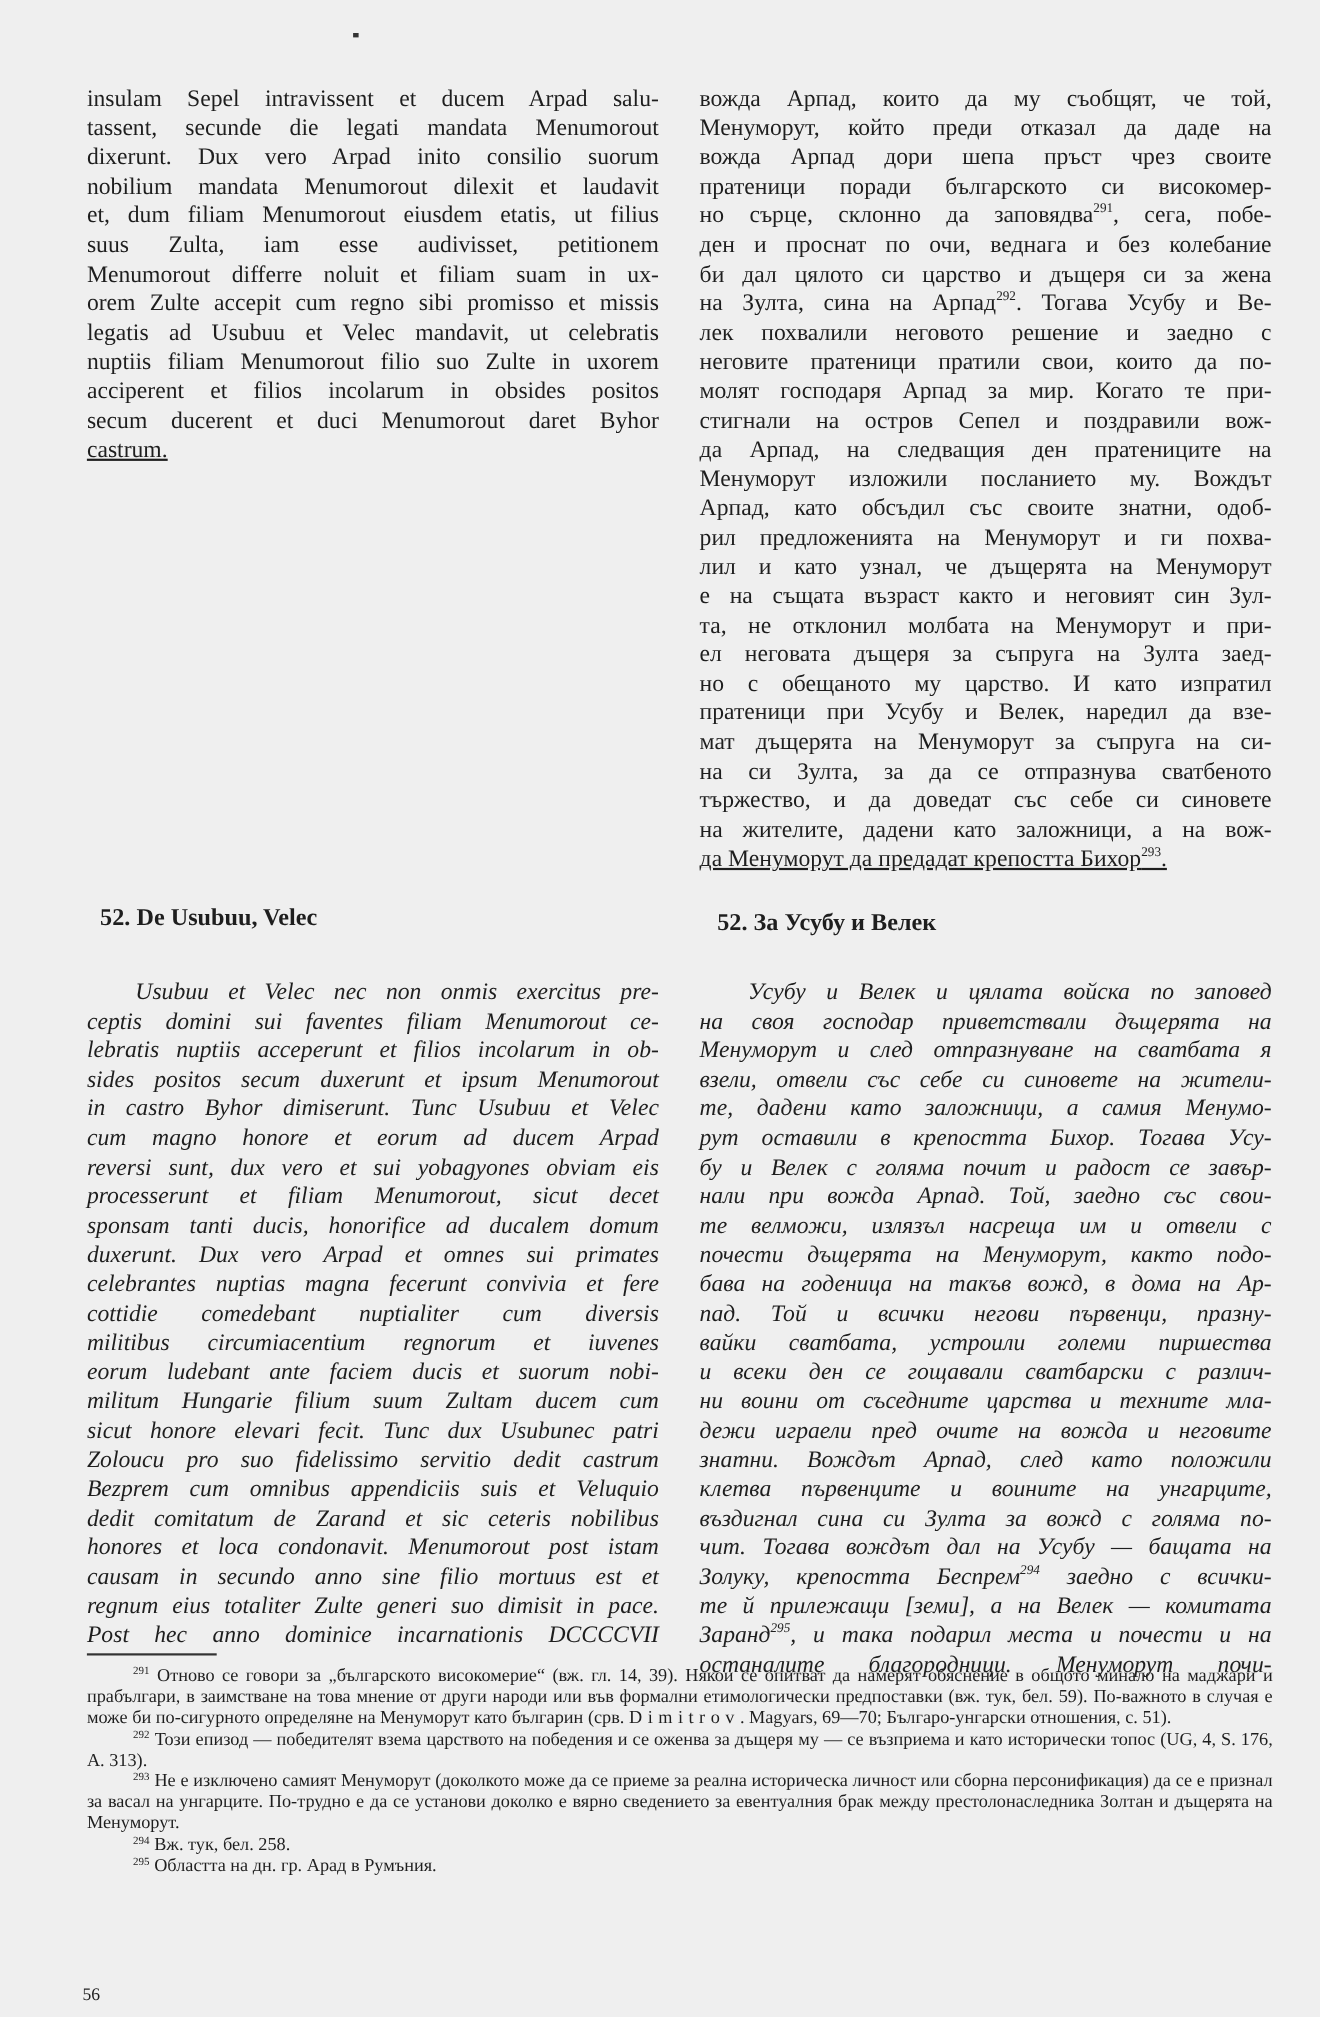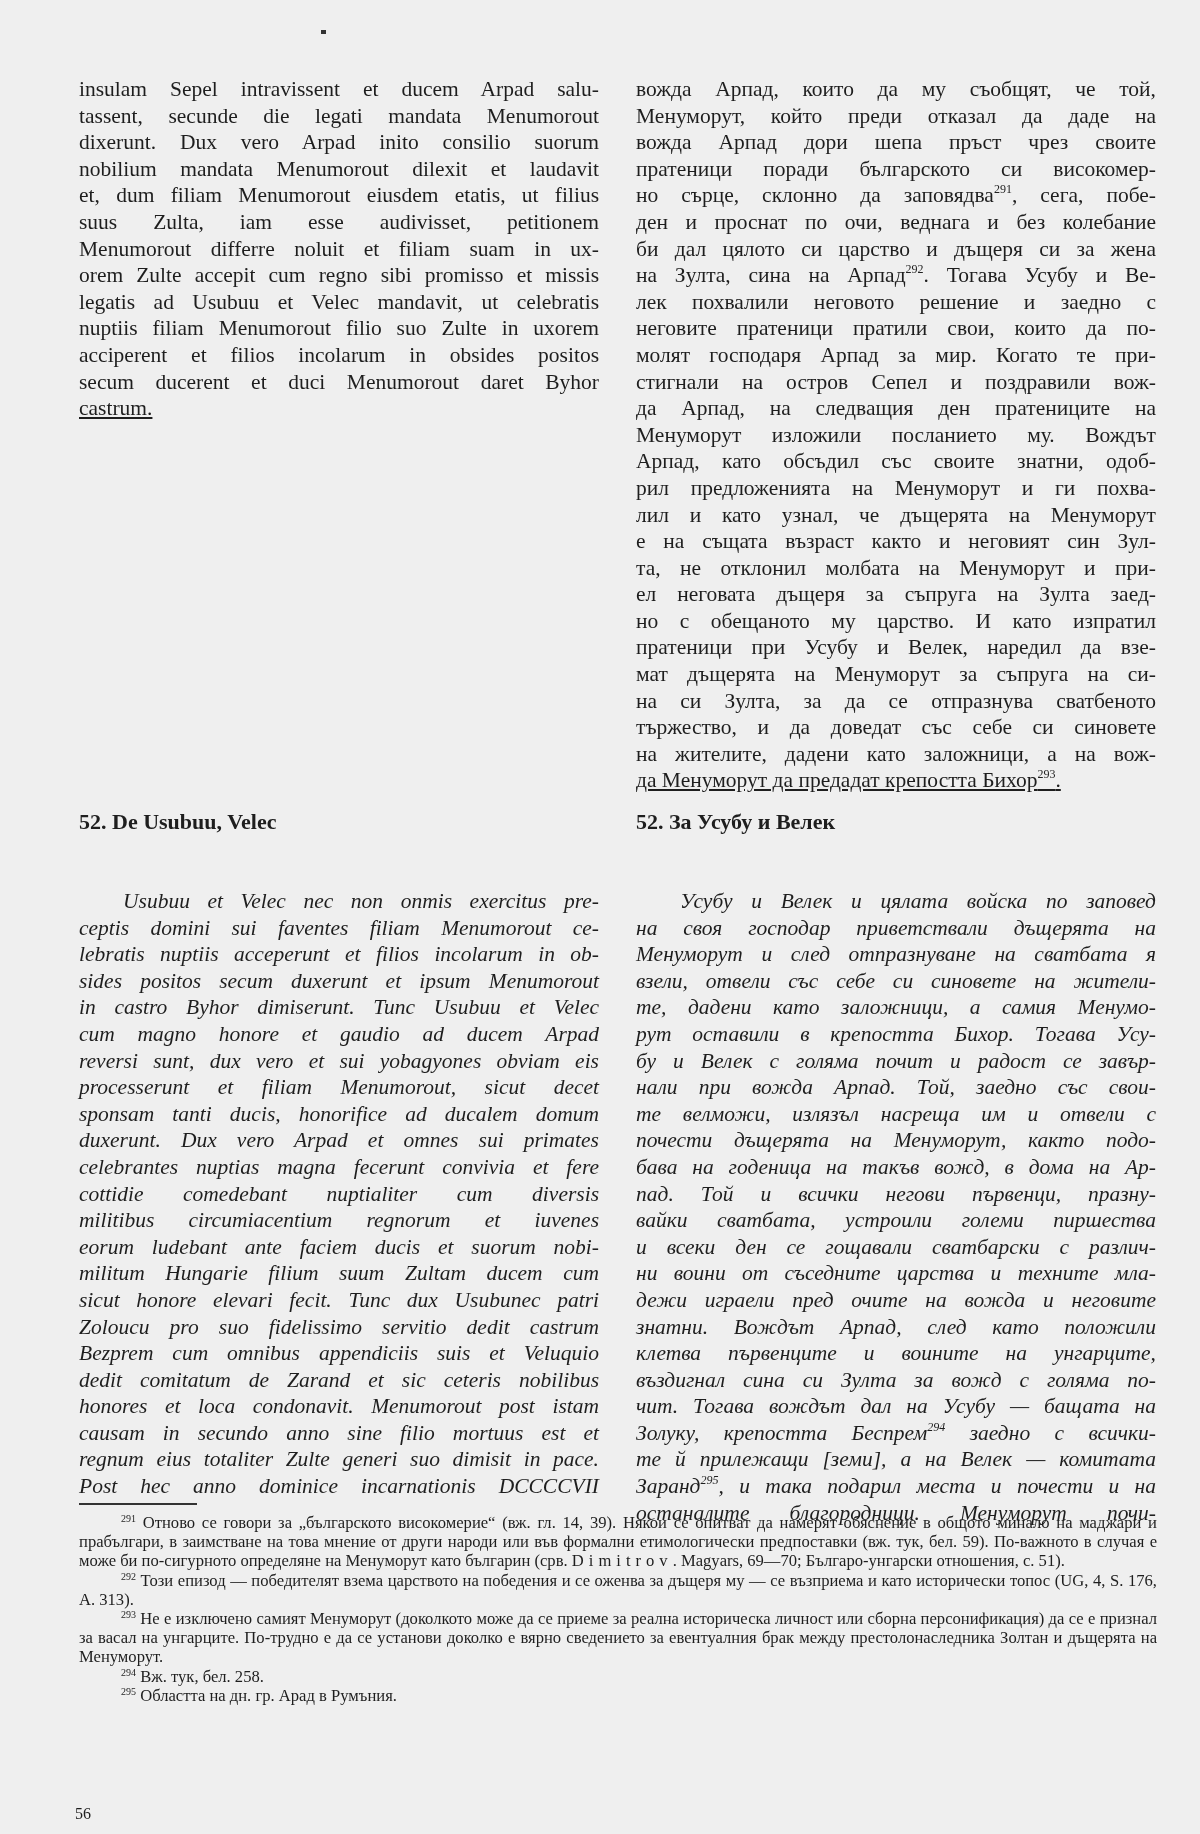--- a/index.html
+++ b/index.html
@@ -59,29 +59,29 @@
     <span class="line">suus Zulta, iam esse audivisset, petitionem</span>
     <span class="line">Menumorout differre noluit et filiam suam in ux-</span>
     <span class="line">orem Zulte accepit cum regno sibi promisso et missis</span>
     <span class="line">legatis ad Usubuu et Velec mandavit, ut celebratis</span>
     <span class="line">nuptiis filiam Menumorout filio suo Zulte in uxorem</span>
     <span class="line">acciperent et filios incolarum in obsides positos</span>
     <span class="line">secum ducerent et duci Menumorout daret Byhor</span>
     <span class="line last">castrum.</span>
   </div>
 
-<h2 class="heading left" style="margin:0;">52. De Usubuu, Velec</h2>
+<h2 class="heading left" style="margin:12px;">52. De Usubuu, Velec</h2>
 
 <div class="col left body2" id="left-sec">
     <span class="line" style="text-indent: 44px;">Usubuu et Velec nec non onmis exercitus pre-</span>
     <span class="line">ceptis domini sui faventes filiam Menumorout ce-</span>
     <span class="line">lebratis nuptiis acceperunt et filios incolarum in ob-</span>
     <span class="line">sides positos secum duxerunt et ipsum Menumorout</span>
     <span class="line">in castro Byhor dimiserunt. Tunc Usubuu et Velec</span>
-    <span class="line">cum magno honore et gaudio ad ducem Arpad</span>
+    <span class="line">cum magno honore et eorum ad ducem Arpad</span>
     <span class="line">reversi sunt, dux vero et sui yobagyones obviam eis</span>
     <span class="line">processerunt et filiam Menumorout, sicut decet</span>
     <span class="line">sponsam tanti ducis, honorifice ad ducalem domum</span>
     <span class="line">duxerunt. Dux vero Arpad et omnes sui primates</span>
     <span class="line">celebrantes nuptias magna fecerunt convivia et fere</span>
     <span class="line">cottidie comedebant nuptialiter cum diversis</span>
     <span class="line">militibus circumiacentium regnorum et iuvenes</span>
     <span class="line">eorum ludebant ante faciem ducis et suorum nobi-</span>
     <span class="line">militum Hungarie filium suum Zultam ducem cum</span>
     <span class="line">sicut honore elevari fecit. Tunc dux Usubunec patri</span>
@@ -117,21 +117,21 @@
     <span class="line"><span>ел неговата дъщеря за съпруга на Зулта заед-</span></span>
     <span class="line"><span>но с обещаното му царство. И като изпратил</span></span>
     <span class="line"><span>пратеници при Усубу и Велек, наредил да взе-</span></span>
     <span class="line"><span>мат дъщерята на Менуморут за съпруга на си-</span></span>
     <span class="line"><span>на си Зулта, за да се отпразнува сватбеното</span></span>
     <span class="line"><span>тържество, и да доведат със себе си синовете</span></span>
     <span class="line"><span>на жителите, дадени като заложници, а на вож-</span></span>
     <span class="line last"><span>да Менуморут да предадат крепостта Бихор</span><sup>293</sup><span>.</span></span>
   </div>
 
-<h2 class="heading right" style="margin:0;">52. За Усубу и Велек</h2>
+<h2 class="heading right" style="margin:16px;">52. За Усубу и Велек</h2>
 
 <div class="col right body2" id="right-sec">
     <span class="line" style="text-indent: 44px;"><span>Усубу и Велек и цялата войска по заповед</span></span>
     <span class="line"><span>на своя господар приветствали дъщерята на</span></span>
     <span class="line"><span>Менуморут и след отпразнуване на сватбата я</span></span>
     <span class="line"><span>взели, отвели със себе си синовете на жители-</span></span>
     <span class="line"><span>те, дадени като заложници, а самия Менумо-</span></span>
     <span class="line"><span>рут оставили в крепостта Бихор. Тогава Усу-</span></span>
     <span class="line"><span>бу и Велек с голяма почит и радост се завър-</span></span>
     <span class="line"><span>нали при вожда Арпад. Той, заедно със свои-</span></span>

